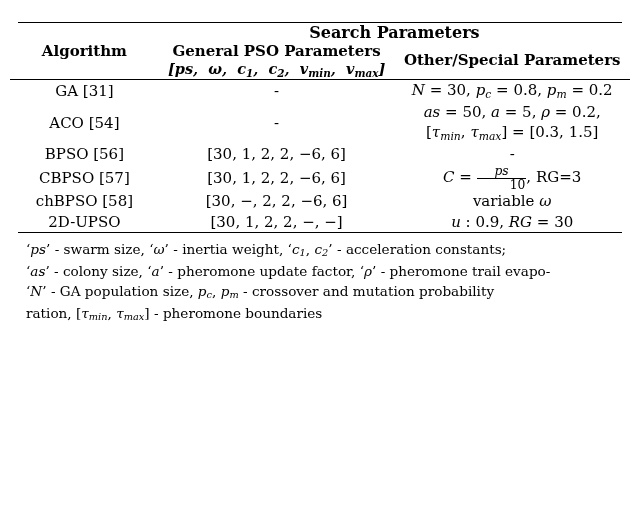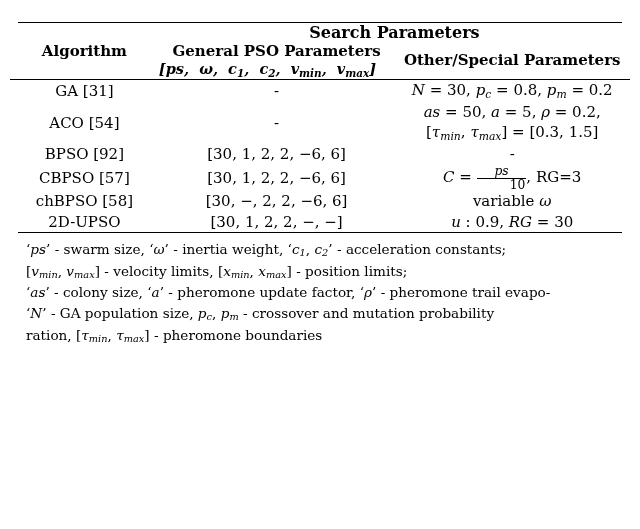--- a/index.html
+++ b/index.html
@@ -52,21 +52,21 @@
     font-size: 15px;
     vertical-align: middle;
   }
   .hdr-sub {
     text-align: center;
     font-weight: bold;
     font-size: 15px;
     padding: 4px 0 2px 0;
   }
   .hdr-params {
-    text-align: left;
+    text-align: center;
     font-weight: bold;
     font-size: 14.5px;
     font-style: italic;
     padding: 3px 0 9px 0;
   }
   .sep-line {
     border-top: 1.2px solid #000;
   }
   .body-row td {
     text-align: center;
@@ -157,21 +157,21 @@
       <tr class="body-row two-line">
         <td class="alg">ACO [54]</td>
         <td>-</td>
         <td>
           <i>as</i> = 50, <i>a</i> = 5, <i>ρ</i> = 0.2,<br>
           [<i>τ</i><span class="sub"><i>min</i></span>, <i>τ</i><span class="sub"><i>max</i></span>] = [0.3, 1.5]
         </td>
       </tr>
 
       <tr class="body-row">
-        <td class="alg">BPSO [92]</td>
+        <td class="alg">BPSO [56]</td>
         <td>[30, 1, 2, 2, −6, 6]</td>
         <td>-</td>
       </tr>
 
       <tr class="body-row">
         <td class="alg">CBPSO [57]</td>
         <td>[30, 1, 2, 2, −6, 6]</td>
         <td>
           <i>C</i> = <span class="frac"><span class="num"><i>ps</i></span><span class="den">10</span></span>, RG=3
         </td>
@@ -193,23 +193,20 @@
     </tbody>
   </table>
 
   <div class="rule"></div>
 
   <div class="notes">
     <div>
       ‘<i>ps</i>’ - swarm size, ‘<i>ω</i>’ - inertia weight, ‘<i>c</i><span class="sub"><i>1</i></span>, <i>c</i><span class="sub"><i>2</i></span>’ - acceleration constants;
     </div>
     <div>
-      [<i>v</i><span class="sub"><i>min</i></span>, <i>v</i><span class="sub"><i>max</i></span>] - velocity limits, [<i>x</i><span class="sub"><i>min</i></span>, <i>x</i><span class="sub"><i>max</i></span>] - position limits;
-    </div>
-    <div>
       ‘<i>as</i>’ - colony size, ‘<i>a</i>’ - pheromone update factor, ‘<i>ρ</i>’ - pheromone trail evapo-
     </div>
     <div>
       ‘<i>N</i>’ - GA population size, <i>p</i><span class="sub"><i>c</i></span>, <i>p</i><span class="sub"><i>m</i></span> - crossover and mutation probability
     </div>
     <div>
       ration, [<i>τ</i><span class="sub"><i>min</i></span>, <i>τ</i><span class="sub"><i>max</i></span>] - pheromone boundaries
     </div>
   </div>
 

